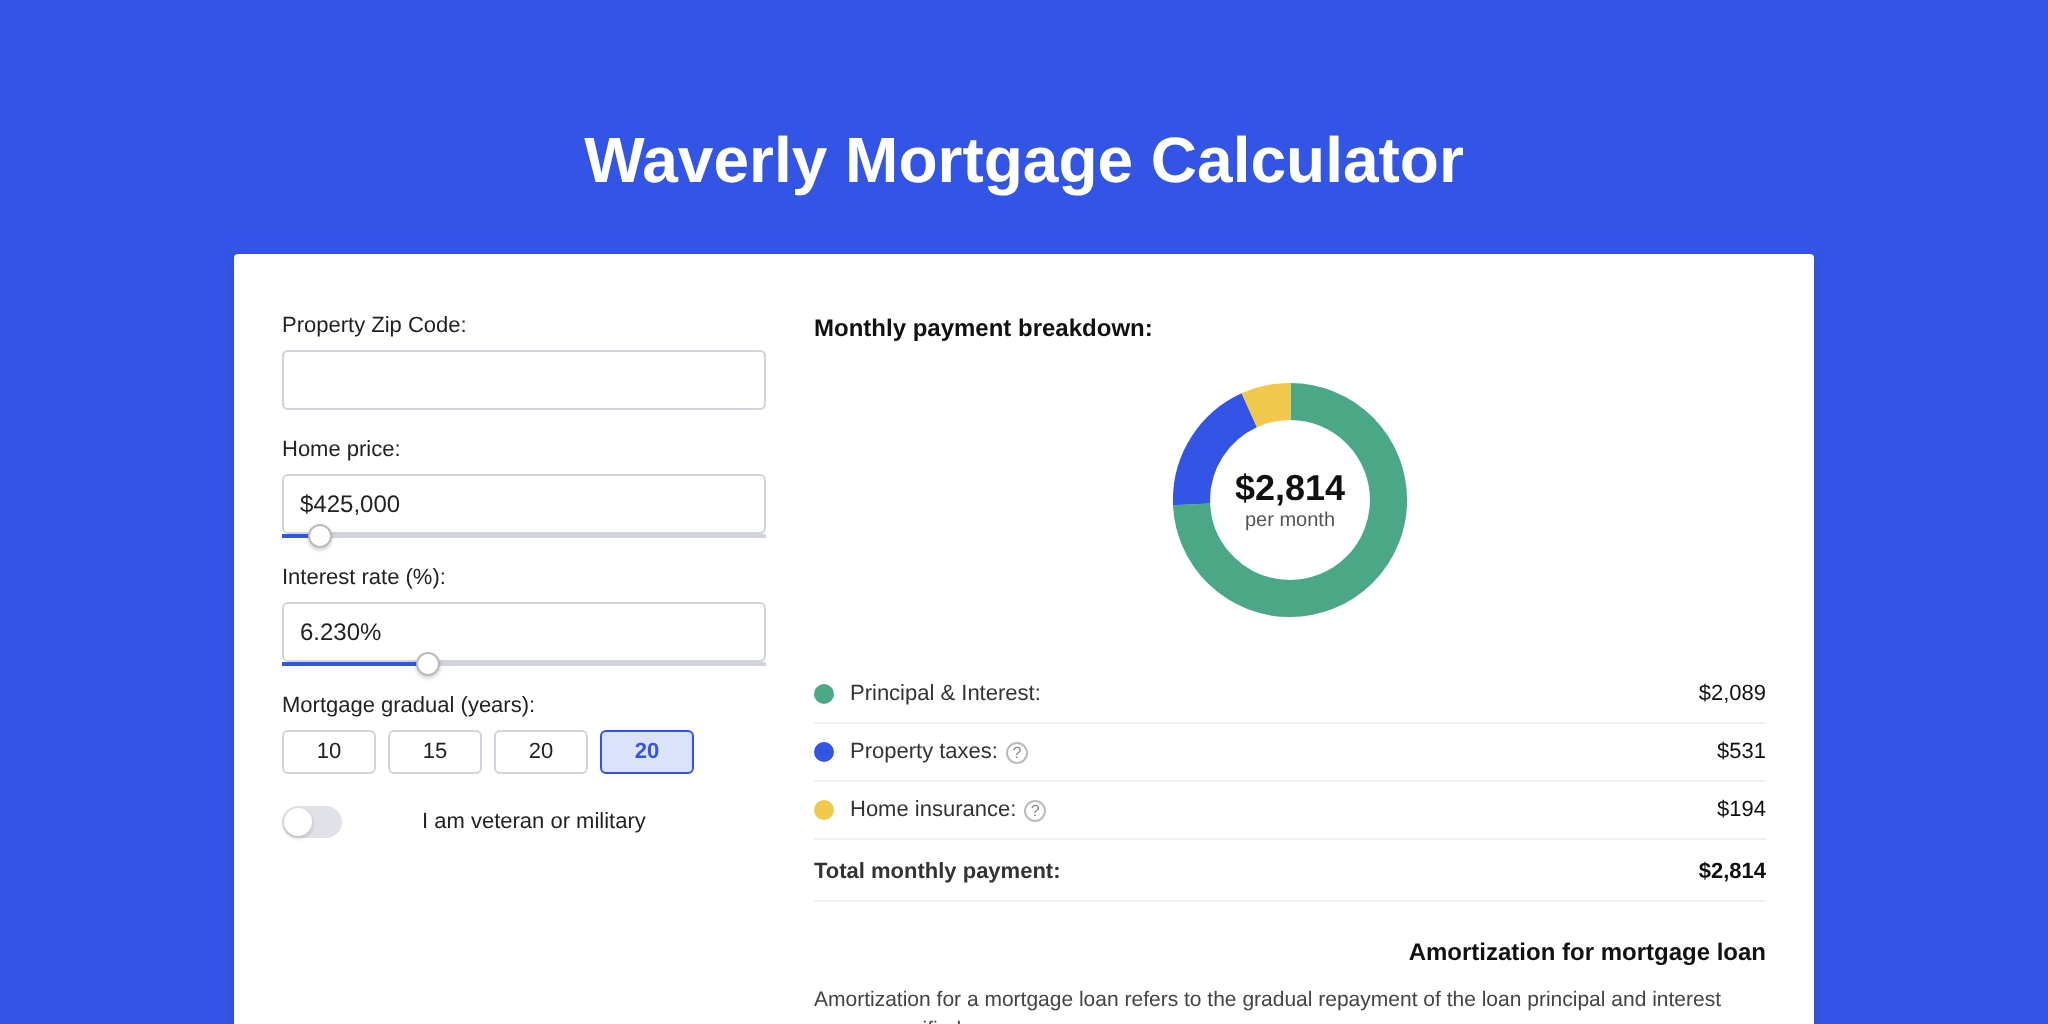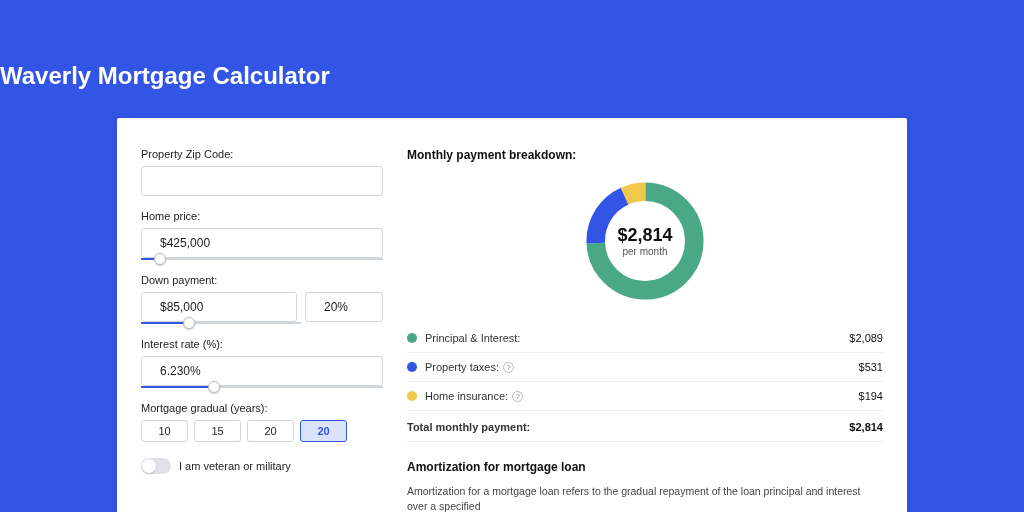--- a/index.html
+++ b/index.html
@@ -4,21 +4,22 @@
 <style>
   * { box-sizing: border-box; margin: 0; padding: 0; }
   html, body { width: 1024px; height: 512px; overflow: hidden; }
   body {
     background: #3355e6;
     font-family: -apple-system, BlinkMacSystemFont, "Segoe UI", Arial, sans-serif;
     position: relative;
   }
   .page-title {
     color: #fff;
-    font-size: 24px;
+    text-align: center;
+    font-size: 32px;
     font-weight: 700;
     padding-top: 62px;
     padding-bottom: 28px;
     letter-spacing: 0px;
   }
   .card {
     background: #fff;
     width: 790px;
     margin: 0 auto;
     border-radius: 2px;
@@ -36,21 +37,21 @@
     font-size: 11px;
     color: #222;
     margin-bottom: 6px;
     display: block;
   }
   .text-input {
     width: 100%;
     height: 30px;
     border: 1px solid #d0d4dc;
     border-radius: 3px;
-    padding: 0 18px;
+    padding: 0 8px;
     font-size: 12px;
     color: #222;
     background: #fff;
   }
   .field { margin-bottom: 14px; position: relative; }
   .slider-track {
     height: 2px;
     background: #d0d4dc;
     position: relative;
     margin-top: 0px;
@@ -103,21 +104,21 @@
     position: relative;
   }
   .toggle-knob {
     position: absolute;
     left: 1px; top: 1px;
     width: 14px; height: 14px;
     background: #fff;
     border-radius: 50%;
     box-shadow: 0 1px 2px rgba(0,0,0,0.2);
   }
-  .toggle-label { font-size: 11px; color: #222; }
+  .toggle-label { font-size: 11px; color: #222; margin-left: 32px; }
 
   .section-title {
     font-size: 12px;
     font-weight: 700;
     color: #111;
     margin-bottom: 14px;
   }
 
   .donut-wrap { display: flex; justify-content: center; margin-bottom: 18px; }
   .donut {
@@ -159,21 +160,21 @@
     width: 11px; height: 11px;
     border: 1px solid #bbb;
     border-radius: 50%;
     font-size: 8px;
     color: #888;
     align-items: center;
     justify-content: center;
   }
 
   .amort-section { margin-top: 18px; }
-  .amort-title { font-size: 12px; font-weight: 700; color: #111; margin-bottom: 10px; }
+  .amort-title { font-size: 12px; font-weight: 700; color: #111; margin-bottom: 10px; text-align: right; }
   .amort-body { font-size: 10.5px; color: #444; line-height: 1.4; }
 </style>
 </head>
 <body>
 
 <div class="page-title">Waverly Mortgage Calculator</div>
 
 <div class="card">
 
   <div class="left-col">
@@ -185,31 +186,20 @@
 
     <div class="field">
       <label class="field-label">Home price:</label>
       <input class="text-input" value="$425,000" style="">
       <div class="slider-track">
         <div class="slider-fill" style="width:8%"></div>
         <div class="slider-thumb" style="left:8%"></div>
       </div>
     </div>
 
-    <div class="field">
-      <label class="field-label">Down payment:</label>
-      <div class="dp-row">
-        <input class="text-input" value="$85,000" style="">
-        <input class="text-input" value="20%" style="">
-      </div>
-      <div class="slider-track" style="width:66%">
-        <div class="slider-fill" style="width:30%"></div>
-        <div class="slider-thumb" style="left:30%"></div>
-      </div>
-    </div>
 
     <div class="field">
       <label class="field-label">Interest rate (%):</label>
       <input class="text-input" value="6.230%" style="">
       <div class="slider-track">
         <div class="slider-fill" style="width:30%"></div>
         <div class="slider-thumb" style="left:30%"></div>
       </div>
     </div>
 

